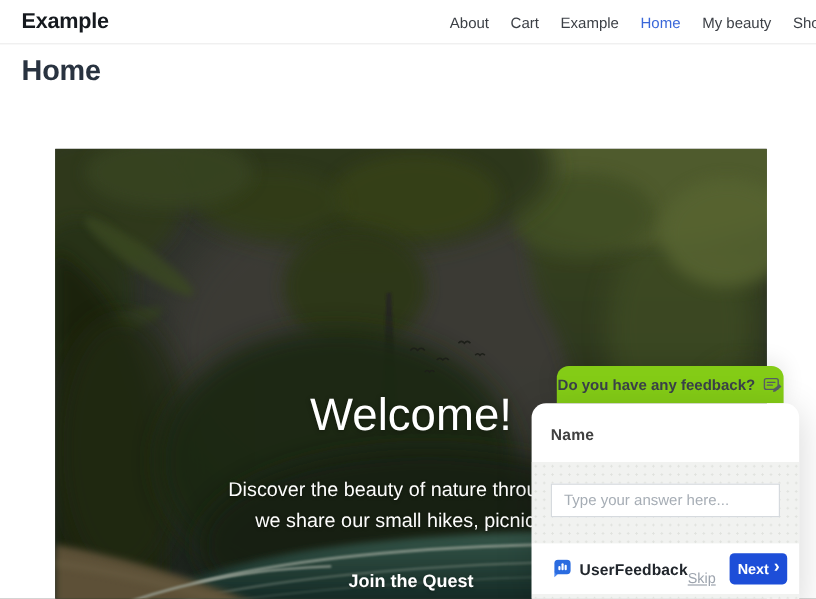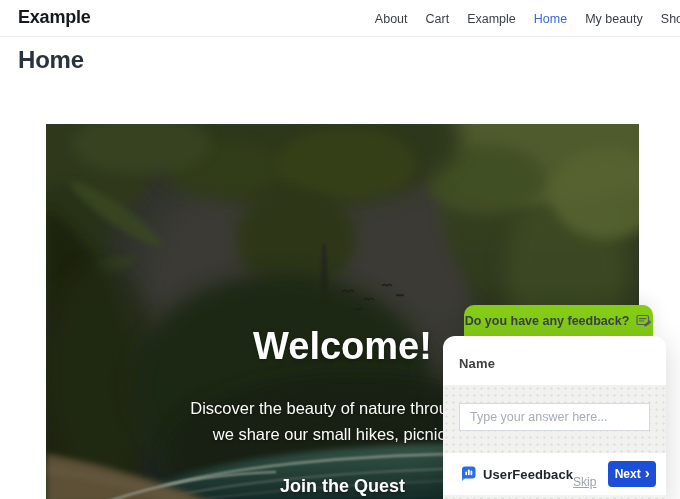--- a/index.html
+++ b/index.html
@@ -30,31 +30,31 @@
     color:#293340;letter-spacing:-0.2px;
   }
   
   .hero{
     position:absolute;left:46px;top:124px;width:593px;height:375px;
     overflow:hidden;background:#2c2f2a;z-index:1;
   }
   .hero svg.scene{position:absolute;left:0;top:0;}
   .hero-heading{
     position:absolute;left:0;top:203px;width:100%;text-align:center;
-    color:#ffffff;font-size:38px;font-weight:700;line-height:38px;
+    color:#ffffff;font-size:38px;font-weight:400;line-height:38px;
     text-shadow:0 1px 4px rgba(0,0,0,.35);
   }
   .hero-description{
     position:absolute;left:0;top:271px;width:100%;text-align:center;
     color:#fdfdfc;font-size:16.5px;line-height:26px;font-weight:400;
     text-shadow:0 1px 3px rgba(0,0,0,.4);
   }
   .hero-cta{
     position:absolute;left:0;top:352px;width:100%;text-align:center;
-    color:#ffffff;font-size:18px;font-weight:700;cursor:pointer;
+    color:#ffffff;font-size:15px;font-weight:700;cursor:pointer;
     text-shadow:0 1px 3px rgba(0,0,0,.4);
   }
   
   .fw-tab{
     position:absolute;left:464px;top:305px;width:189px;height:31px;
     background:#84cc16;border-radius:10px 10px 0 0;z-index:10;
     display:flex;align-items:center;justify-content:center;gap:7px;
     box-shadow:0 -4px 18px rgba(0,0,0,0.10);cursor:pointer;
   }
   .fw-tab-label{font-size:12.5px;font-weight:600;color:#3a4149;}

